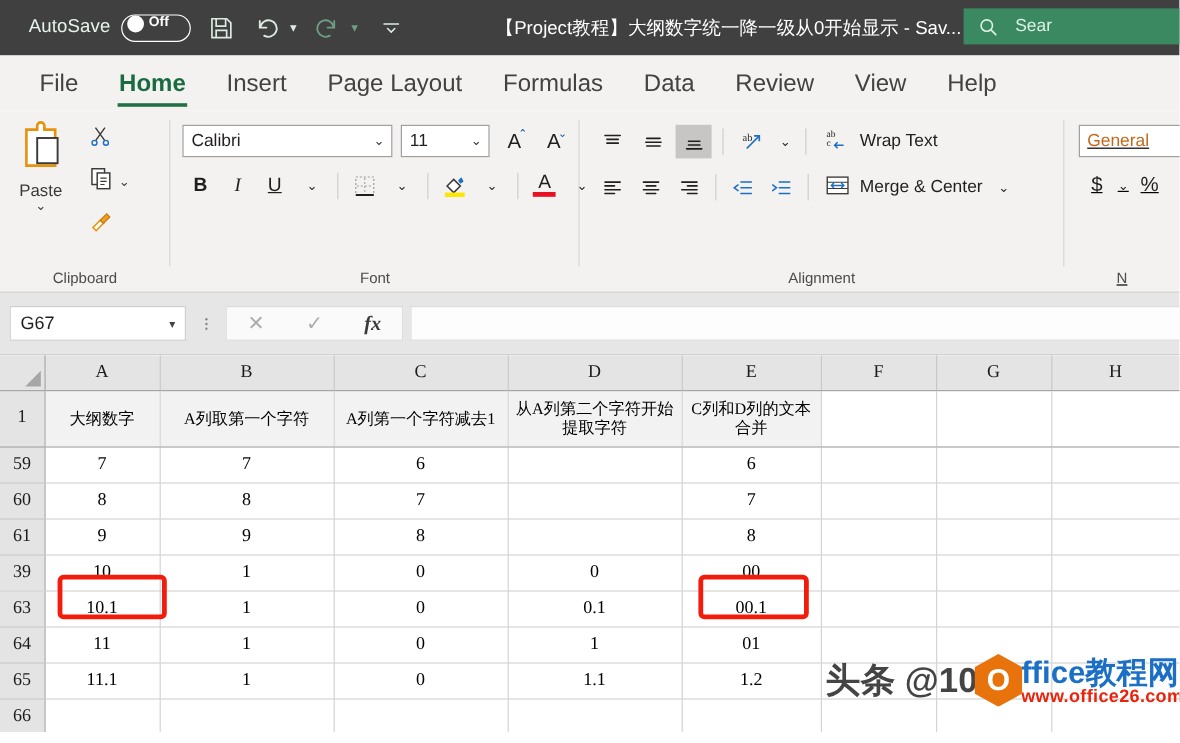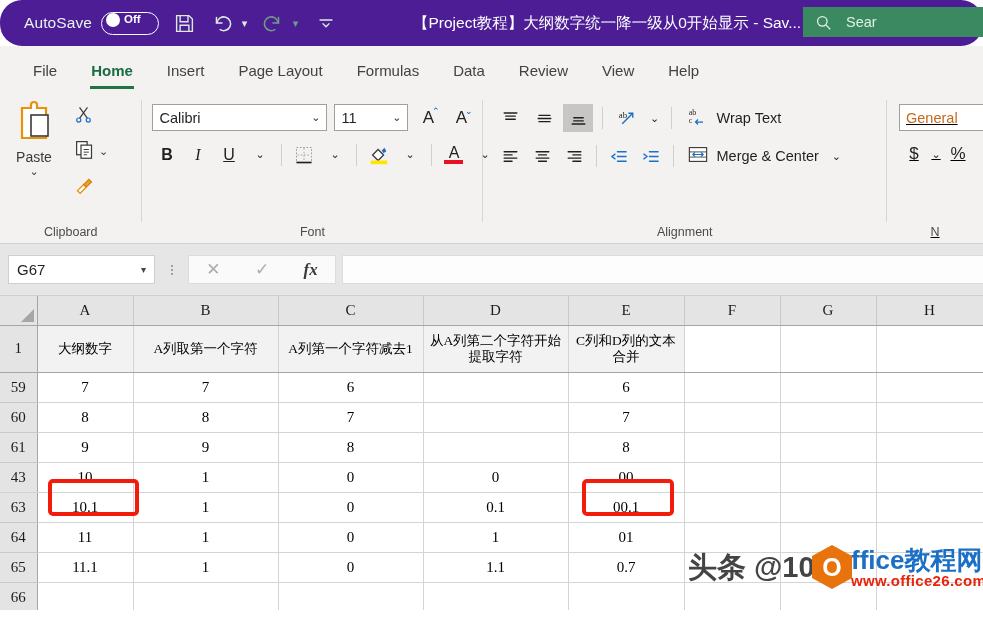--- a/index.html
+++ b/index.html
@@ -6,25 +6,24 @@
   html, body {
     width: 983px; height: 619px;
     overflow: hidden;
     font-family: "Liberation Sans", sans-serif;
     background: #ffffff;
   }
 
   
   .titlebar {
     height: 46px;
-    background: #4c1d95;
+    background: #404040;
     display: flex;
     align-items: center;
     position: relative;
-    border-radius: 22px;
   }
   .qat { display: flex; align-items: center; gap: 0px; padding-left: 24px; }
   .autosave-label {
     color: #e8f3ec; font-size: 15.5px; letter-spacing: .1px;
     margin-right: 9px;
   }
   .toggle {
     width: 58px; height: 23px; border-radius: 12px;
     border: 1.6px solid #ffffff; background: transparent;
     display: flex; align-items: flex-start; gap: 4px; padding: 0 4px;
@@ -54,21 +53,21 @@
   .searchbox .s-text { color: #dff0e7; font-size: 14.5px; }
 
   
   .tabbar {
     height: 46px; background: #f3f2f1;
     display: flex; align-items: flex-end; padding-left: 16px;
   }
   .tab {
     position: relative; height: 44px; padding: 0 17px;
     display: flex; align-items: center; justify-content: center;
-    font-size: 15px; color: #444240; cursor: default; white-space: nowrap;
+    font-size: 20px; color: #444240; cursor: default; white-space: nowrap;
   }
   .tab.active { color: #1a6b42; font-weight: bold; }
   .tab.active::after {
     content: ""; position: absolute; bottom: 3px; left: 16px; right: 16px;
     height: 3px; background: #217346;
   }
 
   
   .ribbon {
     height: 152px; background: #f3f2f1;
@@ -582,21 +581,21 @@
       <td class="cell">9</td>
       <td class="cell">9</td>
       <td class="cell">8</td>
       <td class="cell"></td>
       <td class="cell">8</td>
       <td class="cell"></td>
       <td class="cell"></td>
       <td class="cell"></td>
     </tr>
     <tr class="data-row r62">
-      <td class="rowhead">43</td>
+      <td class="rowhead">39</td>
       <td class="cell">10</td>
       <td class="cell">1</td>
       <td class="cell">0</td>
       <td class="cell">0</td>
       <td class="cell">00</td>
       <td class="cell"></td>
       <td class="cell"></td>
       <td class="cell"></td>
     </tr>
     <tr class="data-row">
@@ -620,21 +619,21 @@
       <td class="cell"></td>
       <td class="cell"></td>
       <td class="cell"></td>
     </tr>
     <tr class="data-row">
       <td class="rowhead">65</td>
       <td class="cell">11.1</td>
       <td class="cell">1</td>
       <td class="cell">0</td>
       <td class="cell">1.1</td>
-      <td class="cell">0.7</td>
+      <td class="cell">1.2</td>
       <td class="cell"></td>
       <td class="cell"></td>
       <td class="cell"></td>
     </tr>
     <tr class="data-row">
       <td class="rowhead">66</td>
       <td class="cell"></td>
       <td class="cell"></td>
       <td class="cell"></td>
       <td class="cell"></td>

